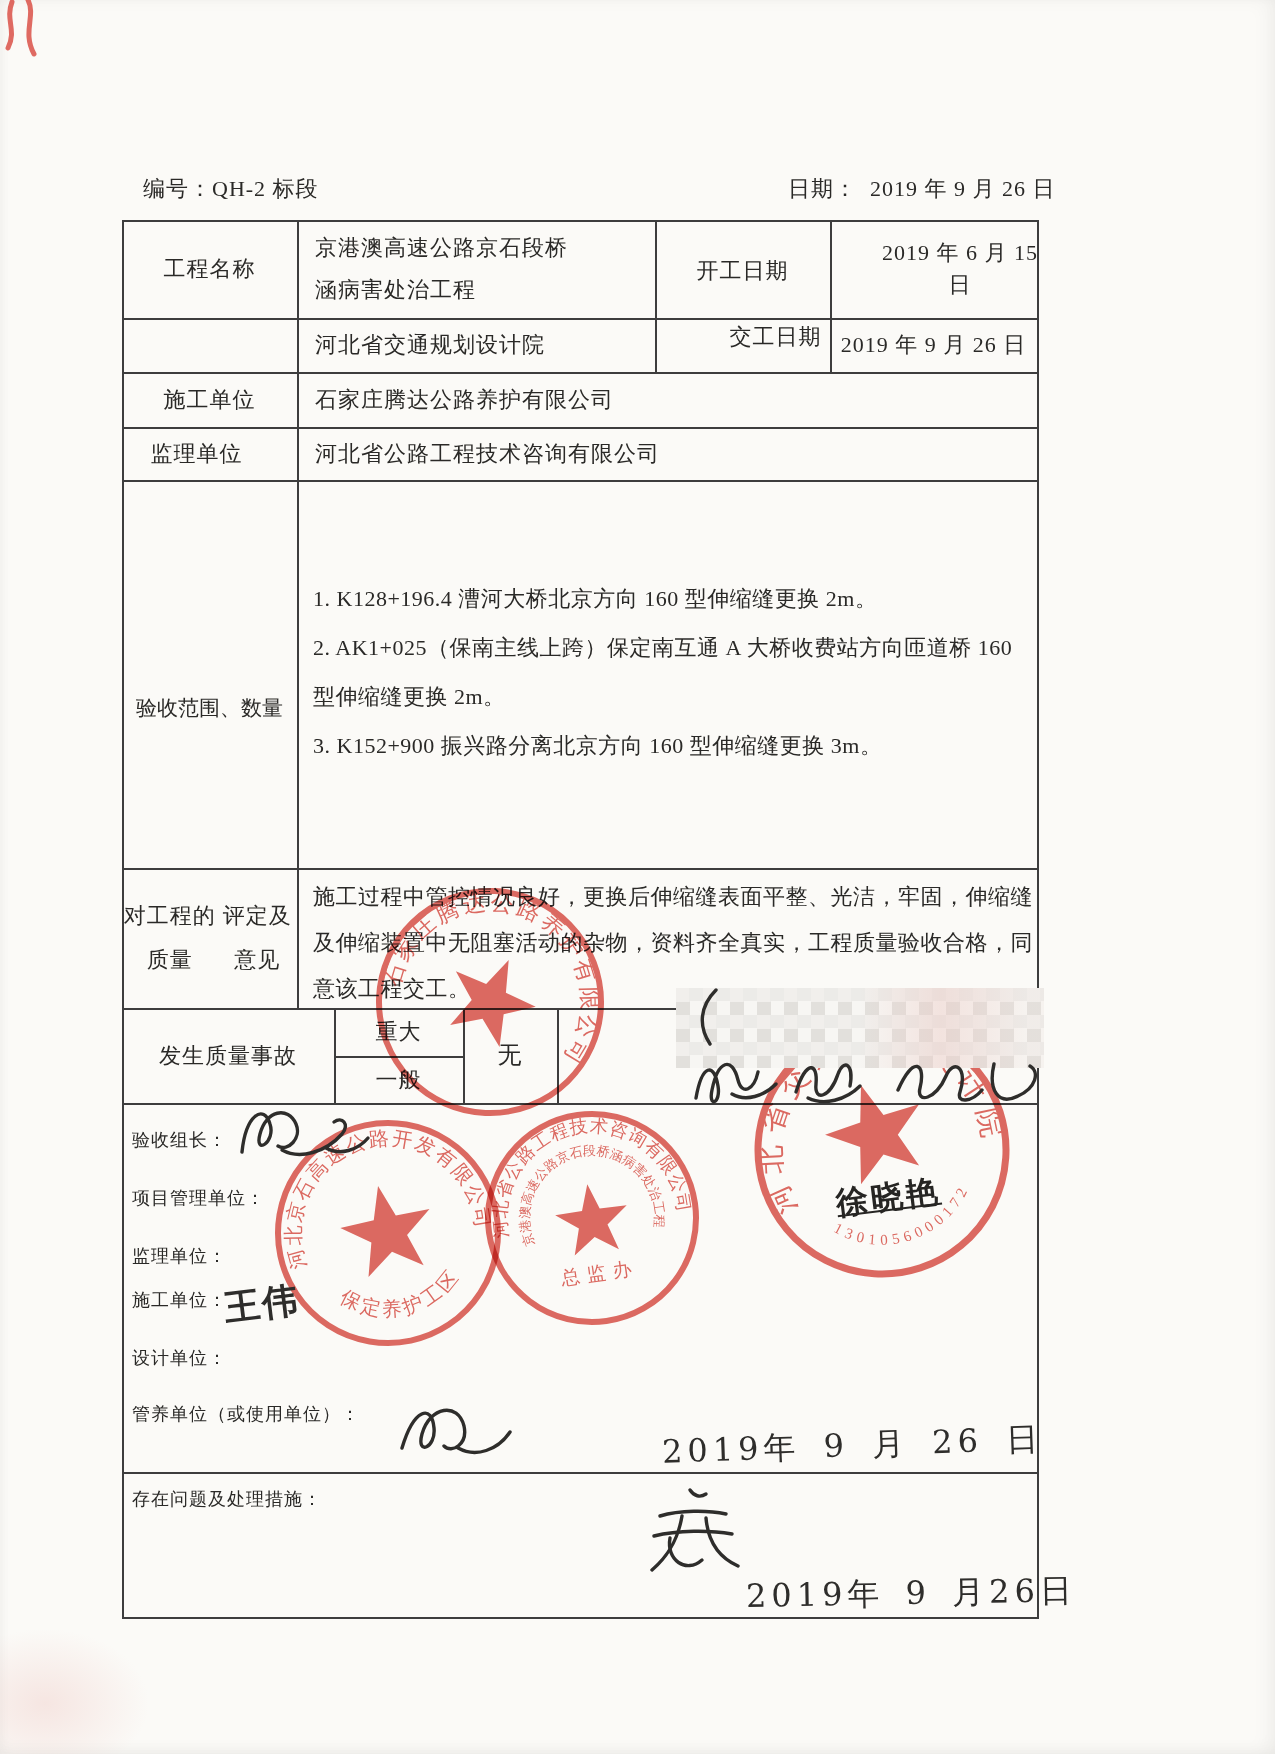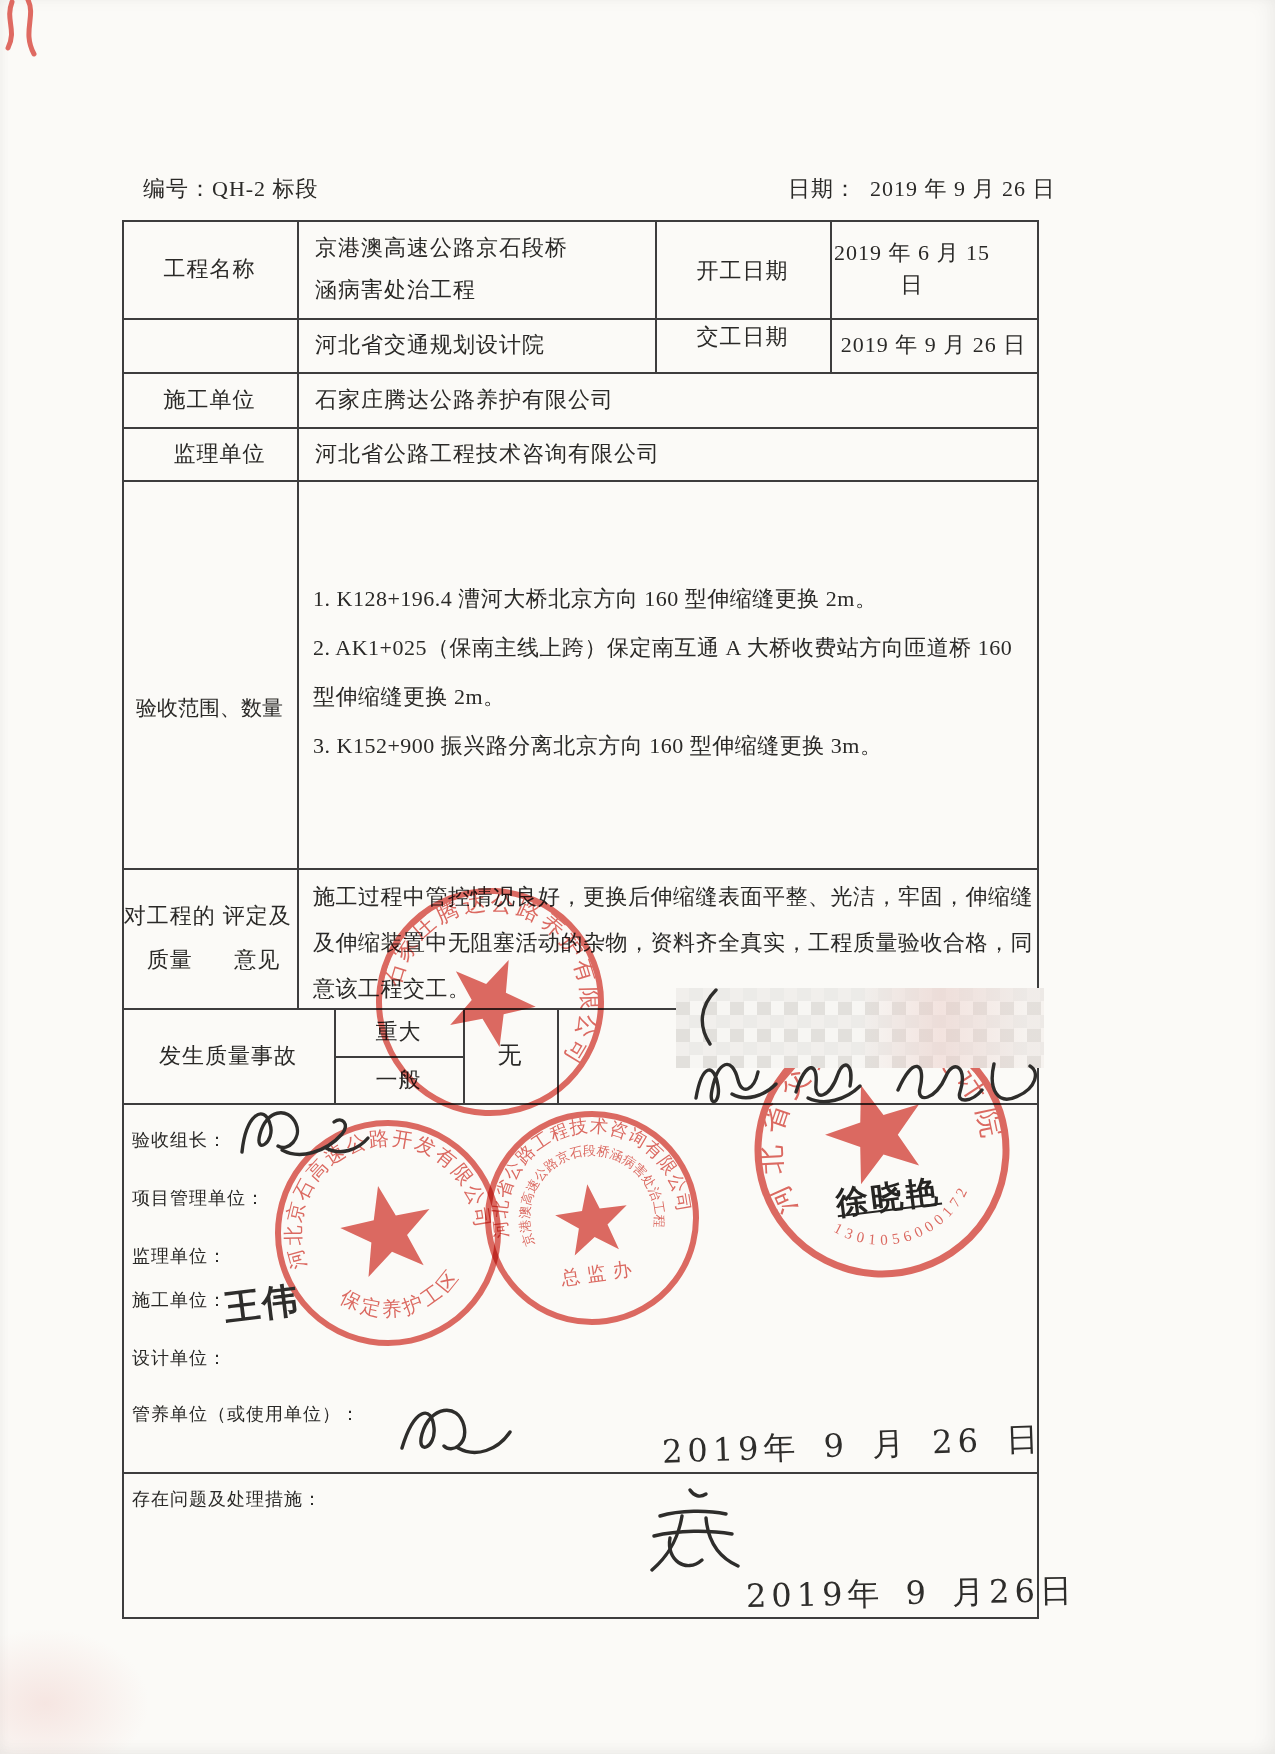--- a/index.html
+++ b/index.html
@@ -68,29 +68,29 @@
   <div class="vl" style="top:220px;height:790px;left:297px"></div>
   <div class="vl" style="top:220px;height:154px;left:655px"></div>
   <div class="vl" style="top:220px;height:154px;left:830px"></div>
   <div class="vl" style="top:1008px;height:97px;left:334px"></div>
   <div class="vl" style="top:1008px;height:97px;left:463px"></div>
   <div class="vl" style="top:1008px;height:97px;left:557px"></div>
 
   <div class="cell c-center" style="left:122px;top:220px;width:175px;height:98px">工程名称</div>
   <div class="cell" style="left:315px;top:220px;width:256px;height:98px;line-height:42px">京港澳高速公路京石段桥涵病害处治工程</div>
   <div class="cell c-center" style="left:655px;top:220px;width:175px;height:102px">开工日期</div>
-  <div class="cell c-center" style="left:830px;top:220px;width:164px;height:98px">2019 年 6 月 15 日</div>
+  <div class="cell c-center" style="left:878px;top:220px;width:164px;height:98px">2019 年 6 月 15 日</div>
 
   <div class="cell" style="left:315px;top:318px;width:330px;height:54px">河北省交通规划设计院</div>
-  <div class="cell c-center" style="left:655px;top:318px;width:175px;height:38px">交工日期</div>
+  <div class="cell c-center" style="left:688px;top:318px;width:175px;height:38px">交工日期</div>
   <div class="cell c-center" style="left:830px;top:318px;width:207px;height:54px">2019 年 9 月 26 日</div>
 
   <div class="cell c-center" style="left:122px;top:372px;width:175px;height:55px">施工单位</div>
   <div class="cell" style="left:315px;top:372px;width:700px;height:55px">石家庄腾达公路养护有限公司</div>
-  <div class="cell c-center" style="left:132px;top:427px;width:175px;height:53px">监理单位</div>
+  <div class="cell c-center" style="left:109px;top:427px;width:175px;height:53px">监理单位</div>
   <div class="cell" style="left:315px;top:427px;width:700px;height:53px">河北省公路工程技术咨询有限公司</div>
 
   <div class="cell" style="left:122px;top:688px;width:175px;height:40px;justify-content:center;letter-spacing:0"></div>
   <div class="cell" style="left:122px;top:688px;width:175px;height:40px;justify-content:center;letter-spacing:0;font-size:21px">验收范围、数量</div>
   <div class="scope">
     <div>1. K128+196.4 漕河大桥北京方向 160 型伸缩缝更换 2m。</div>
     <div>2. AK1+025（保南主线上跨）保定南互通 A 大桥收费站方向匝道桥 160 型伸缩缝更换 2m。</div>
     <div>3. K152+900 振兴路分离北京方向 160 型伸缩缝更换 3m。</div>
   </div>
 

